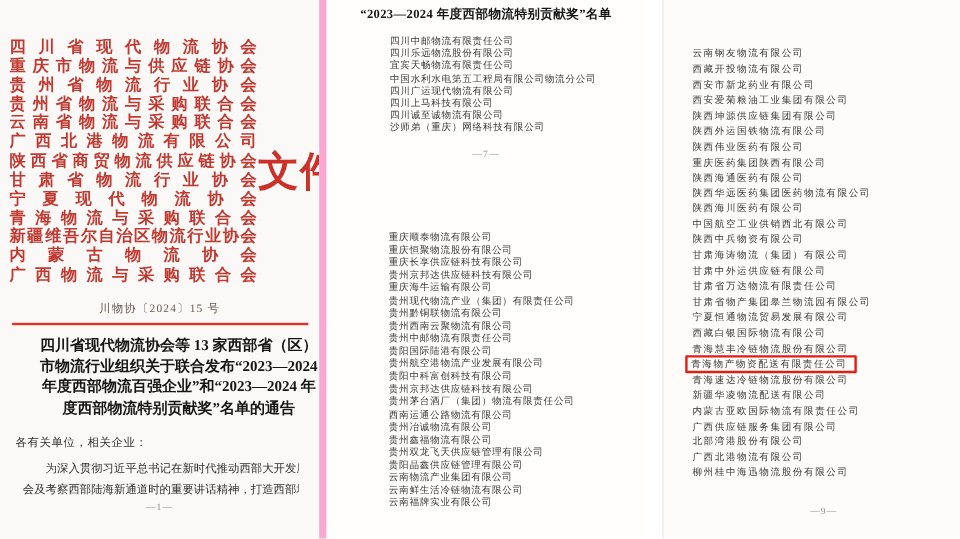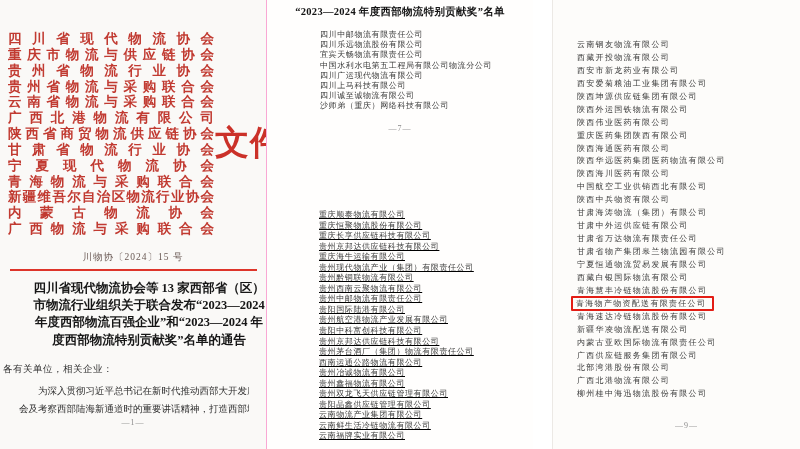--- a/index.html
+++ b/index.html
@@ -3,21 +3,21 @@
 <meta charset="utf-8">
 <style>
   html,body{margin:0;padding:0;background:#ffffff;}
   .canvas{
     position:relative;width:800px;height:449px;overflow:hidden;
     background:#ffffff;
     font-family:"Liberation Serif","DejaVu Serif",serif;
   }
   .panel{position:absolute;top:0;height:449px;overflow:hidden;}
   .panel.left{left:0;width:266px;background:#faf9f7;}
-  .panel.middle{left:266px;width:266px;background:#fffefd;border-left:1px solid #f9a8d4;}
+  .panel.middle{left:266px;width:266px;background:#fffefd;border-left:6px solid #f9a8d4;}
   .panel.right{left:552px;width:267px;background:#fdfcfa;border-left:1px solid #ece9e5;}
 
   
   .assoc-block{position:absolute;left:8px;top:31px;width:206px;}
   .assoc-line{
     height:15.85px;line-height:15.85px;white-space:nowrap;
     font-size:13.5px;font-weight:bold;color:#c13a31;
     text-align:justify;text-align-last:justify;overflow:hidden;
   }
   .wenjian{
@@ -27,21 +27,21 @@
   .doc-number{
     position:absolute;left:0;top:251px;width:100%;text-align:center;
     font-size:9.5px;color:#6a5a55;letter-spacing:1px;
   }
   .red-rule{position:absolute;left:10px;top:269px;width:247px;height:2px;background:#de352a;}
   .doc-title{position:absolute;left:31px;top:280px;width:236px;}
   .doc-title-line{
     text-align:center;font-size:12.5px;font-weight:bold;color:#161616;
     line-height:17.2px;white-space:nowrap;
   }
-  .salutation{position:absolute;left:3px;top:363px;font-size:9.5px;color:#2f2f2f;letter-spacing:.5px;}
+  .salutation{position:absolute;left:13px;top:363px;font-size:9.5px;color:#2f2f2f;letter-spacing:.5px;}
   .body-block{position:absolute;left:19px;top:383px;width:230px;}
   .body-line{
     font-size:9.5px;color:#2f2f2f;line-height:17.5px;
     text-align:justify;text-align-last:justify;overflow:hidden;white-space:nowrap;
   }
   .body-line:first-child{padding-left:19px;}
   .page-num{
     position:absolute;left:0;width:100%;text-align:center;
     font-size:8px;color:#8c8c8c;letter-spacing:1px;
   }
@@ -50,21 +50,21 @@
   
   .list-title{
     position:absolute;left:0;top:5px;width:100%;text-align:center;
     font-size:10.5px;font-weight:bold;color:#141414;white-space:nowrap;letter-spacing:.3px;
   }
   .company-list{position:absolute;margin:0;padding:0;list-style:none;}
   .company-row{white-space:nowrap;overflow:visible;color:#3a3a3a;}
   .middle .list-a{left:53px;top:30px;}
   .middle .list-a .company-row{height:10.2px;line-height:10.2px;font-size:8px;letter-spacing:.6px;}
   .middle .page-num.p7{top:124px;}
-  .middle .list-b{left:52px;top:210px;text-decoration:underline;}
+  .middle .list-b{left:52px;top:193px;}
   .middle .list-b .company-row{height:10.55px;line-height:10.55px;font-size:8px;letter-spacing:.6px;}
   .right .list-c{left:24px;top:39px;}
   .right .list-c .company-row{height:12.95px;line-height:12.95px;font-size:8px;letter-spacing:1.3px;}
   .right .page-num{top:421px;}
   .company-row.hl span{
     display:inline-block;border:2.5px solid #e31d15;border-radius:1px;
     padding:0 6px 0 3px;margin:-2px 0 0 -6px;line-height:11px;background:rgba(255,255,255,0);
   }
 </style>
 </head>

